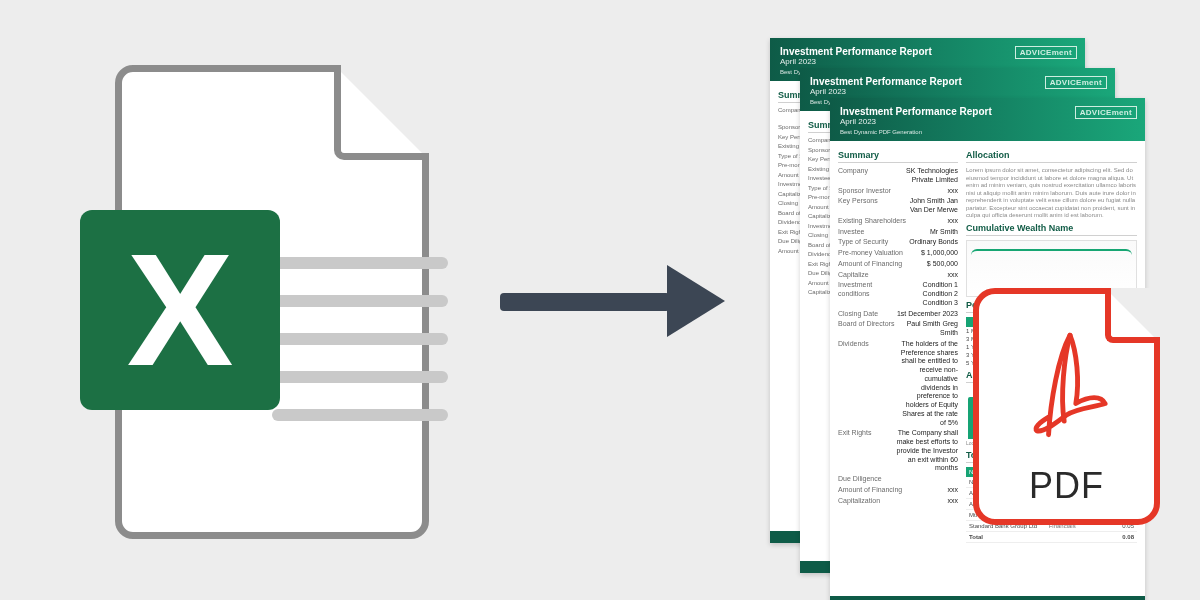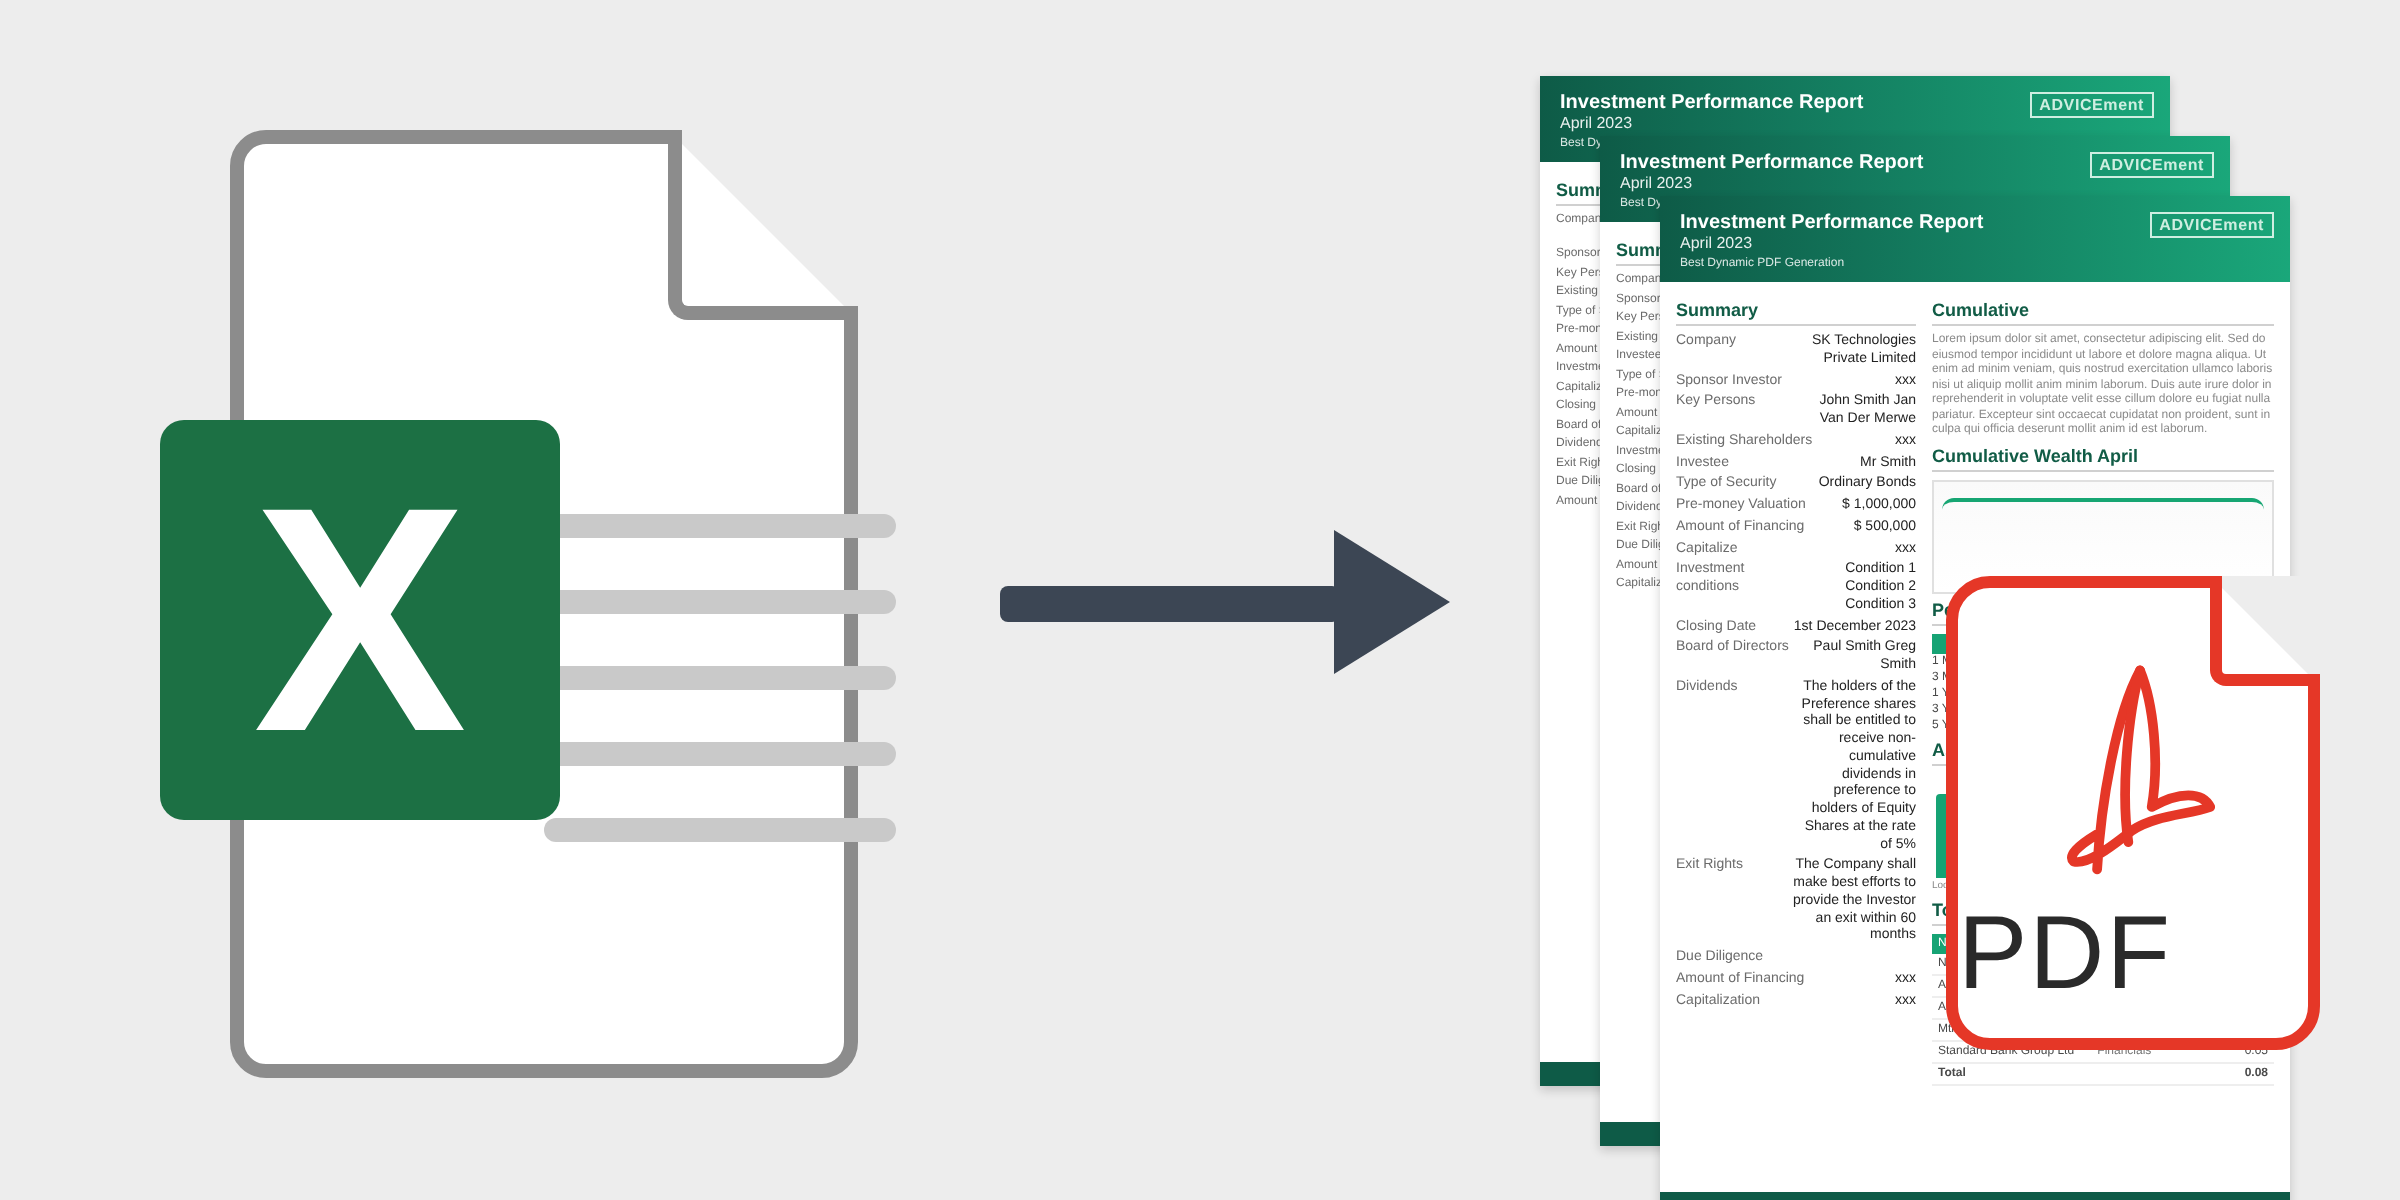--- a/index.html
+++ b/index.html
@@ -56,21 +56,21 @@
   .hold-row span:nth-child(3){flex:.5;text-align:right}
   .ftr{position:absolute;bottom:0;left:0;right:0;height:12px;background:#0e5b47}
   .doc1 .col-l,.doc2 .col-l{flex:1}
 
   
   .pdf-badge{position:absolute;right:10px;top:250px;width:175px;height:225px;background:#fff;border:6px solid #e53727;border-radius:22px}
   .pdf-ear{position:absolute;right:-6px;top:-6px;width:55px;height:55px;background:#ededed}
   .pdf-tri{position:absolute;right:-6px;top:-6px;width:0;height:0;border-top:55px solid transparent;border-left:55px solid #fff}
   .pdf-tri-line{position:absolute;right:-6px;top:-6px;width:55px;height:55px}
   .pdf-tri-line::before{content:"";position:absolute;inset:0;border-bottom:6px solid #e53727;border-left:6px solid #e53727;border-radius:0 0 0 8px}
-  .pdf-label{position:absolute;bottom:12px;left:0;right:0;text-align:left;font-size:52px;font-weight:500;color:#2a2a2a;letter-spacing:1px}
+  .pdf-label{position:absolute;bottom:12px;left:0;right:0;text-align:center;font-size:36px;font-weight:500;color:#2a2a2a;letter-spacing:1px}
   .adobe-swoosh{position:absolute;left:52px;top:32px;width:78px;height:115px}
 </style>
 </head>
 <body>
 
 <div class="stage">
 
   <div class="excel">
     <div class="excel-sheet">
       <div class="dog-ear"></div>
@@ -331,24 +331,24 @@
           <div class="kv">
               <span class="k">Amount of Financing</span>
               <span class="v">xxx</span>
             </div>
           <div class="kv">
               <span class="k">Capitalization</span>
               <span class="v">xxx</span>
             </div>
         </div>
         <div class="col col-r">
-          <div class="sec-title">Cumulative</div>
+          <div class="sec-title">Allocation</div>
           <div class="desc">Lorem ipsum dolor sit amet, consectetur adipiscing elit. Sed do eiusmod tempor incididunt ut labore et dolore magna aliqua. Ut enim ad minim veniam, quis nostrud exercitation ullamco laboris nisi ut aliquip mollit anim minim laborum. Duis aute irure dolor in reprehenderit in voluptate velit esse cillum dolore eu fugiat nulla pariatur. Excepteur sint occaecat cupidatat non proident, sunt in culpa qui officia deserunt mollit anim id est laborum.</div>
 
-          <div class="sec-title">Cumulative Wealth April</div>
+          <div class="sec-title">Cumulative Wealth Name</div>
           <div class="chart">
               <div class="path"></div>
             </div>
 
           <div class="sec-title">Performance Table</div>
           <div class="perf-head">
               <span></span>
               <span>Fund</span>
               <span>Benchmark</span>
             </div>

